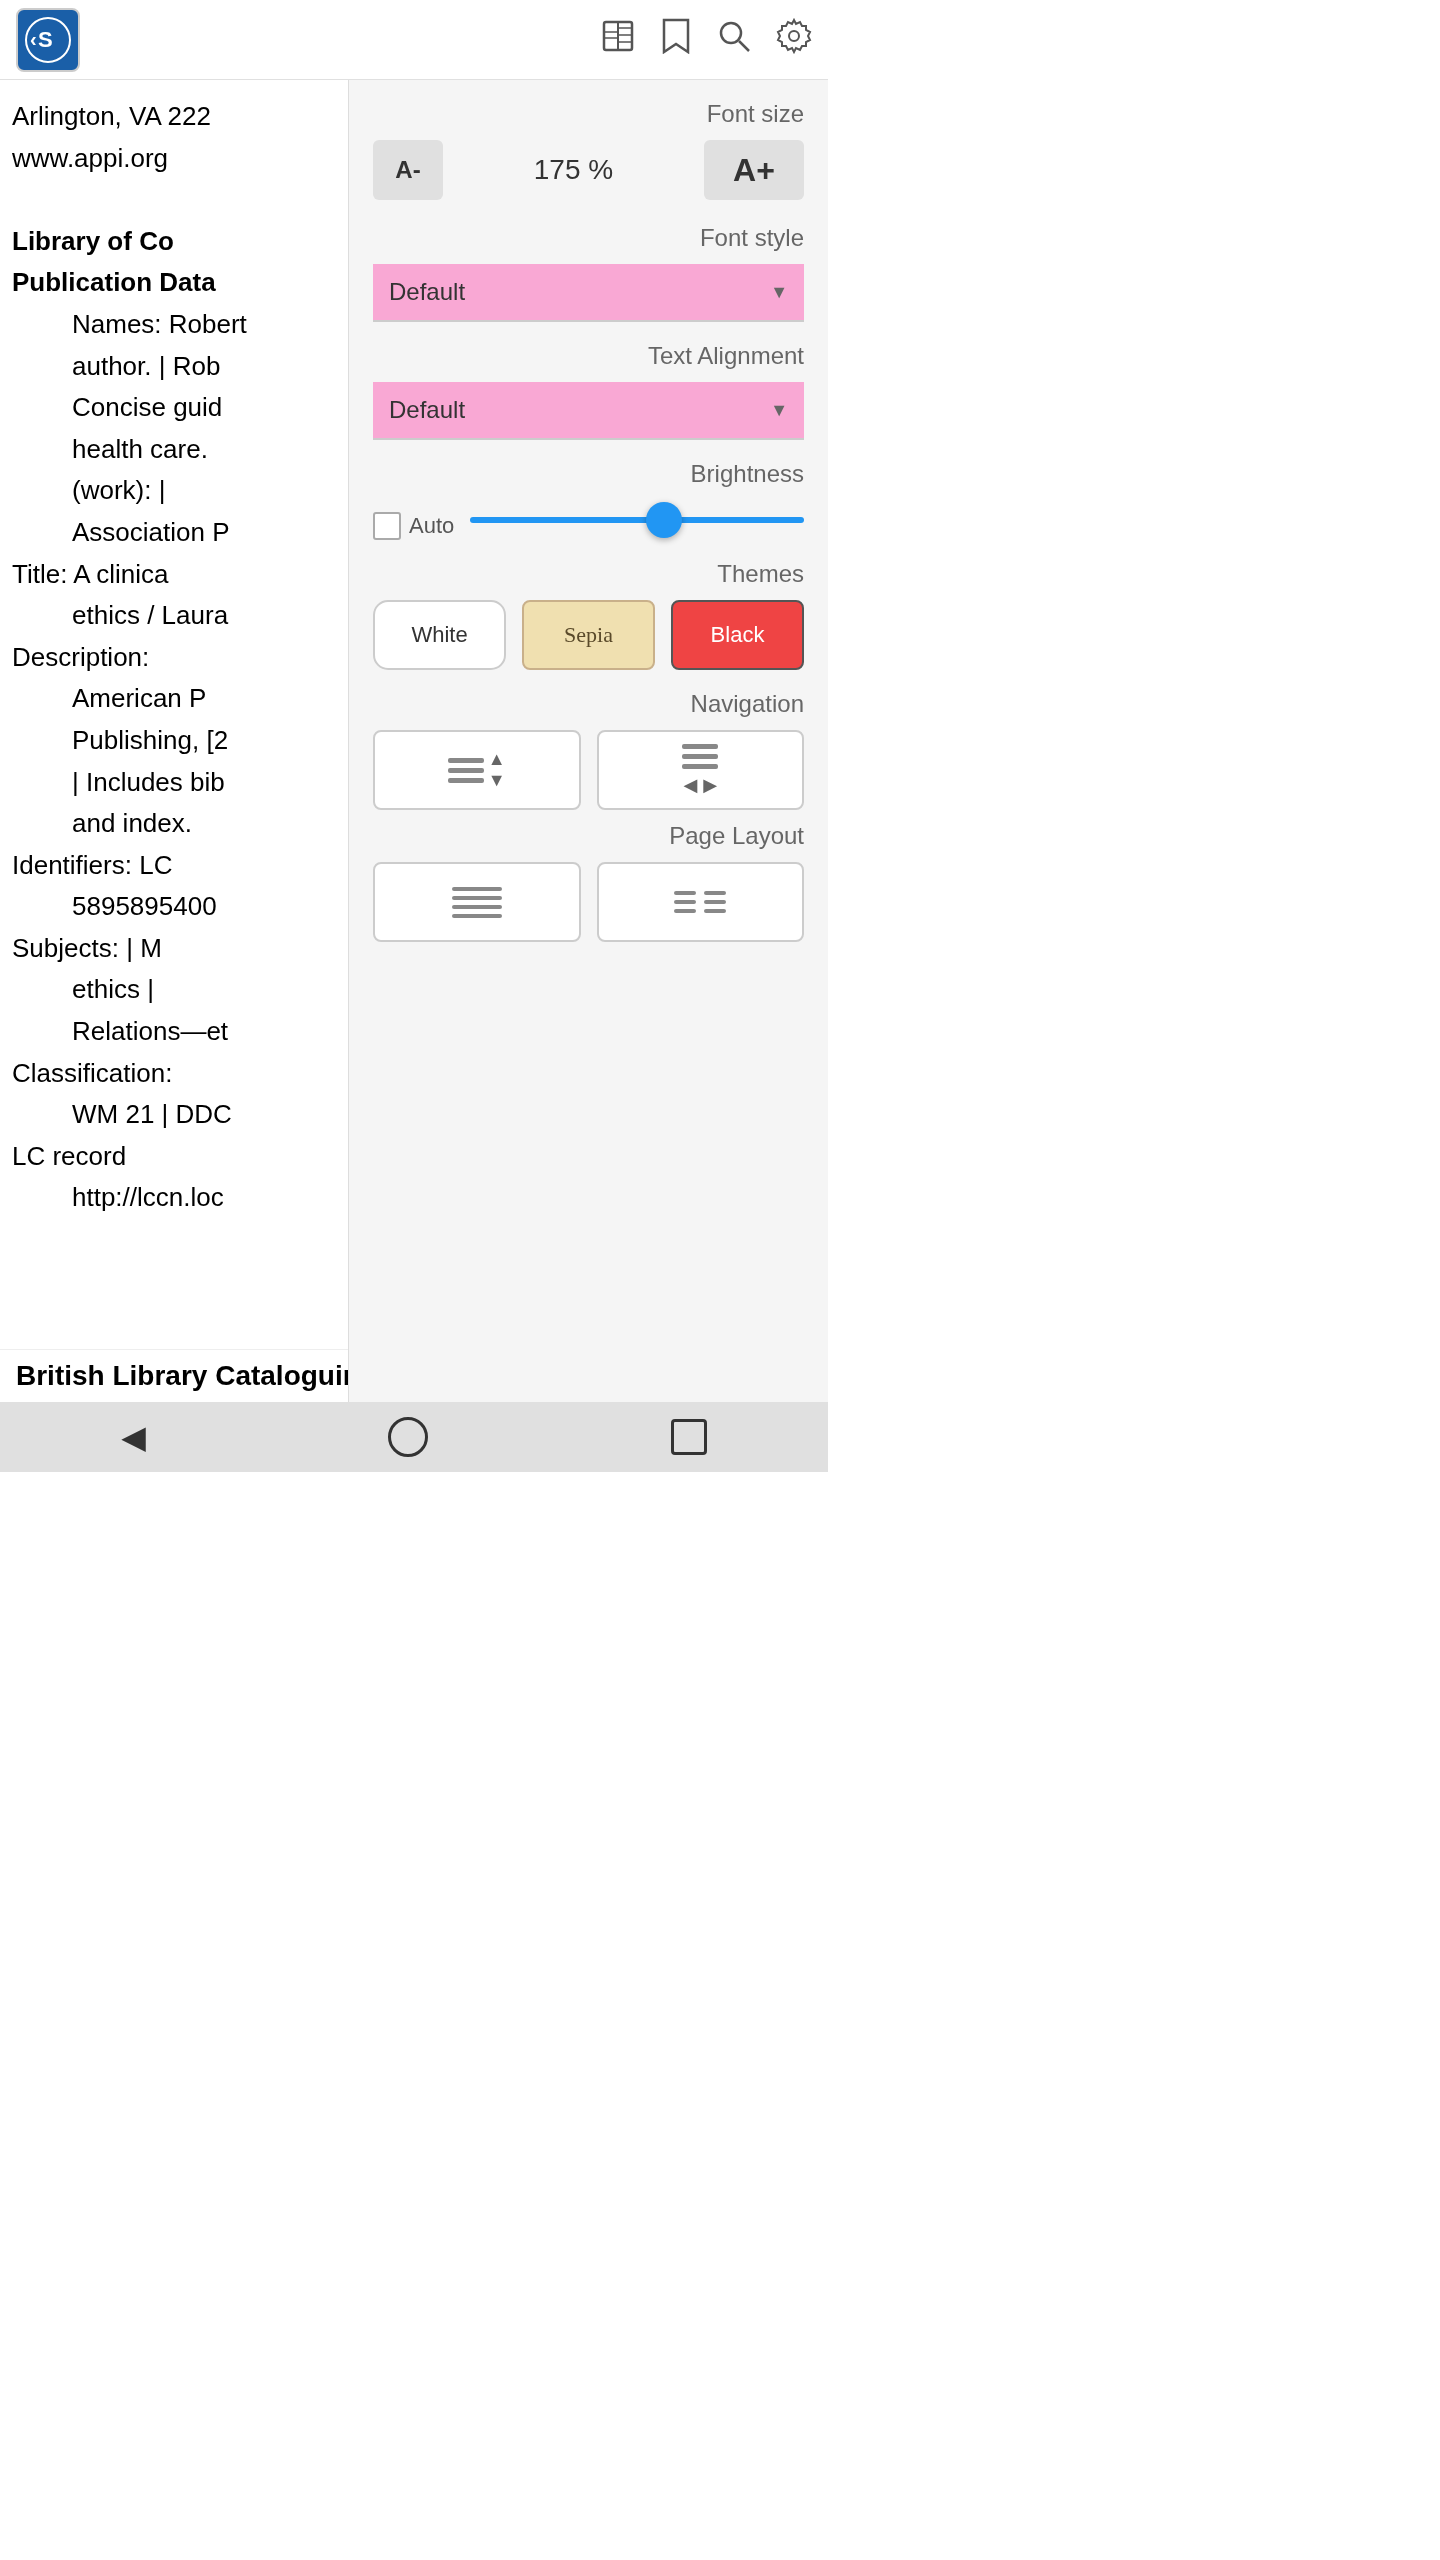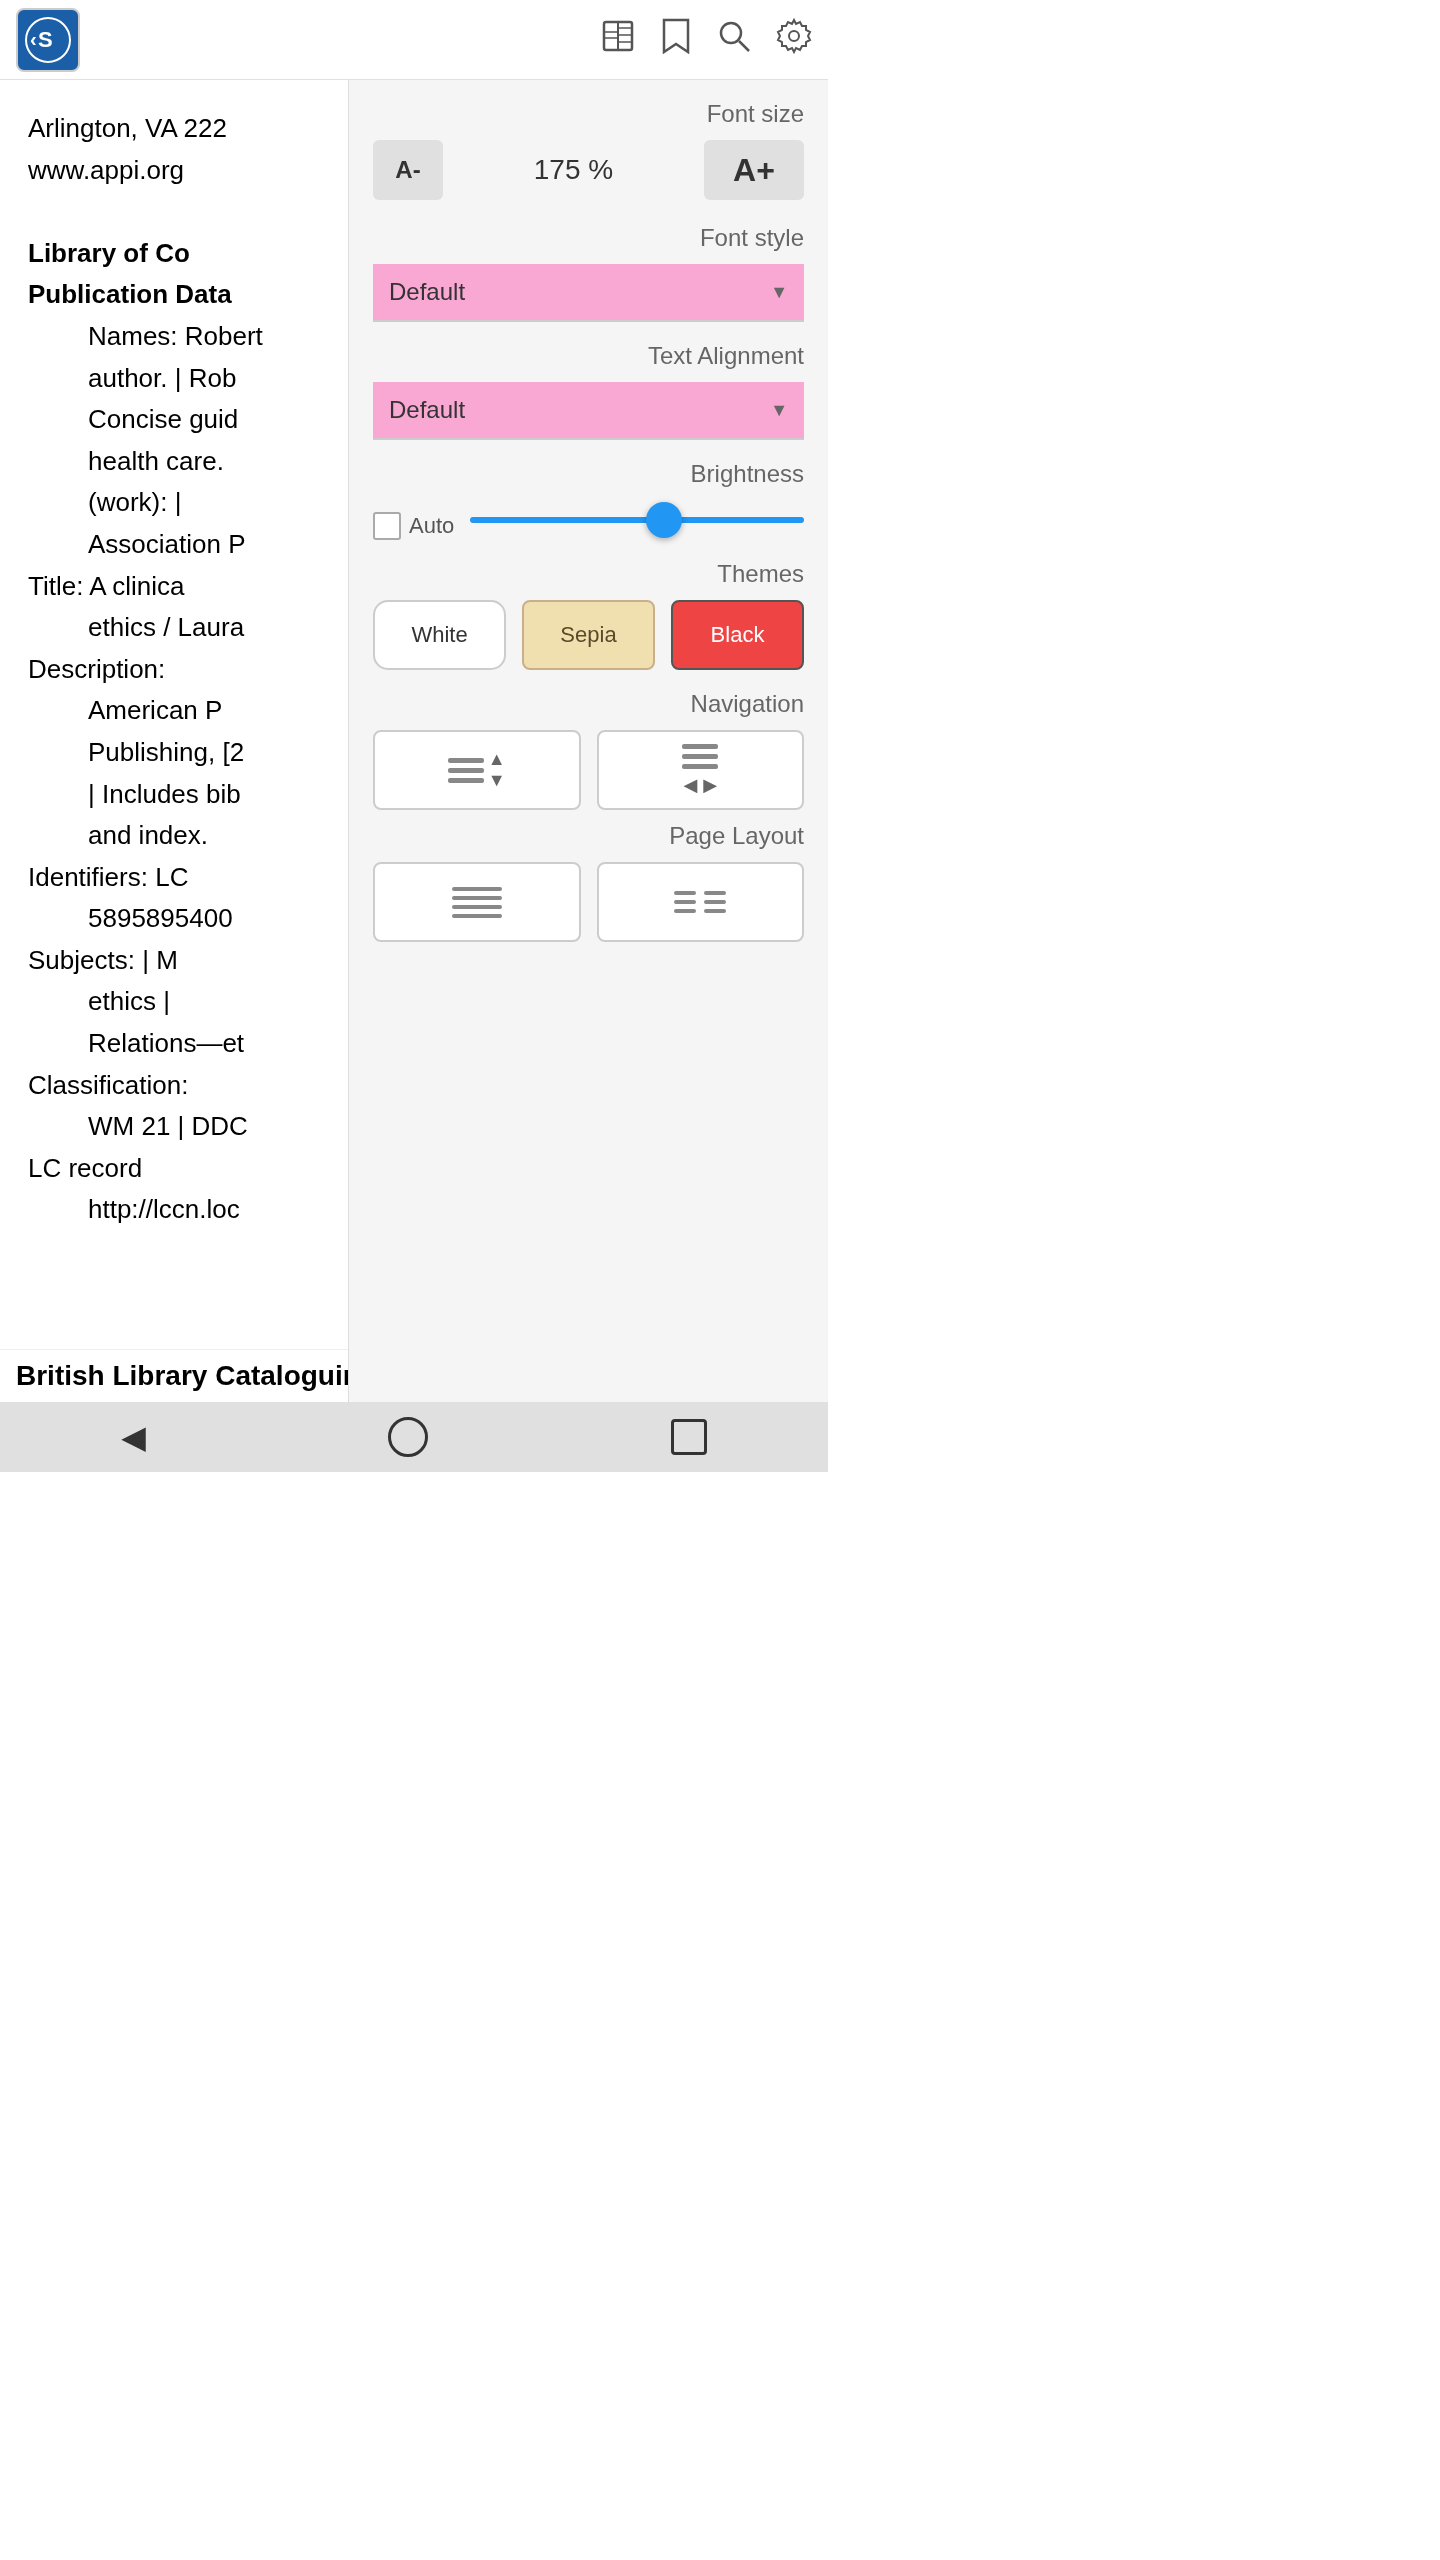--- a/index.html
+++ b/index.html
@@ -63,25 +63,25 @@
 
     .top-icon {
       font-size: 30px;
       color: #555;
       cursor: pointer;
     }
 
     
     .book-content {
       position: absolute;
-      top: 92px;
+      top: 80px;
       left: 0;
       width: 350px;
       height: calc(100% - 80px - 70px);
-      padding: 16px 28px;
+      padding: 16px 12px;
       font-size: 26px;
       line-height: 1.5;
       overflow: hidden;
       z-index: 1;
     }
     .book-content .indent { padding-left: 60px; }
 
     
     .settings-panel {
       position: absolute;
@@ -248,20 +248,21 @@
     .theme-white {
       background: #fff;
       color: #333;
       border-radius: 15px;
     }
 
     .theme-sepia {
       background: #f0e0b0;
       color: #5a4a2a;
       border-color: #c9b08a;
+      font-family: Liberation Serif, serif;
     }
 
     .theme-black {
       background: #ef4444;
       color: #fff;
       border-color: #555;
     }
 
     
     .navigation-section {

